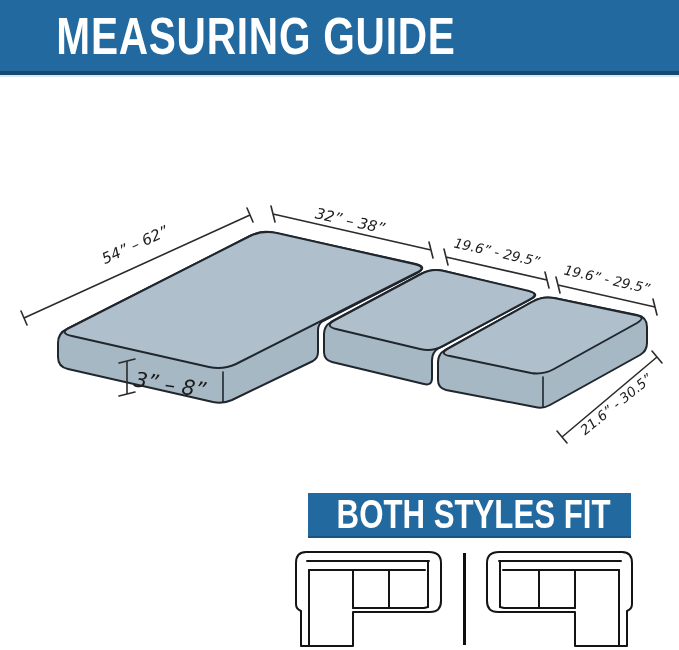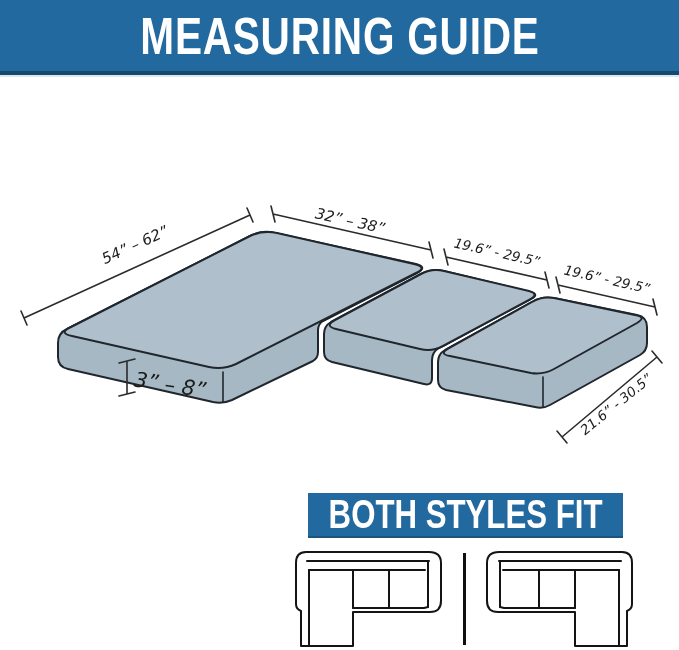--- a/index.html
+++ b/index.html
@@ -4,21 +4,21 @@
 <style>
   html,body{margin:0;padding:0;background:#fff;}
   .page{
     position:relative;width:679px;height:650px;background:#ffffff;overflow:hidden;
     font-family:"Liberation Sans",sans-serif;
   }
   
   .header{
     position:absolute;left:0;top:0;width:679px;height:71px;
     background:#21699E;border-bottom:4px solid #17496D;
-    display:flex;align-items:center;justify-content:center;
+    display:flex;align-items:center;justify-content:flex-start;
   }
   .header-glow{
     position:absolute;left:0;top:75px;width:679px;height:2px;background:#D9E8F2;
   }
   .title{
     display:inline-block;color:#ffffff;font-weight:700;font-size:52px;
     letter-spacing:1px;transform:scale(0.78,1);transform-origin:center;
     white-space:nowrap;
   }
   
@@ -28,21 +28,21 @@
   .fold{fill:none;stroke:#20262D;stroke-width:1.6;stroke-linecap:round;}
   .dim{fill:none;stroke:#2B2B2B;stroke-width:1.6;stroke-linecap:round;}
   .dim-label{
     font-family:"DejaVu Sans",sans-serif;font-style:italic;fill:#1C1C1C;
     text-anchor:middle;
   }
   
   .styles-banner{
     position:absolute;left:308px;top:493px;width:315px;height:43px;
     background:#21699E;border-bottom:2px solid #1A547F;
-    display:flex;align-items:center;justify-content:center;
+    display:flex;align-items:center;justify-content:center;padding-left:8px;
   }
   .styles-label{
     display:inline-block;color:#ffffff;font-weight:700;font-size:40px;
     transform:scale(0.78,1);transform-origin:center;white-space:nowrap;
   }
   
   .sofa-icon{position:absolute;top:551px;width:148px;height:96px;}
   .sofa-left{left:295px;}
   .sofa-right{left:485px;}
   .sofa-stroke{fill:none;stroke:#141414;stroke-width:2;stroke-linejoin:round;stroke-linecap:round;}

